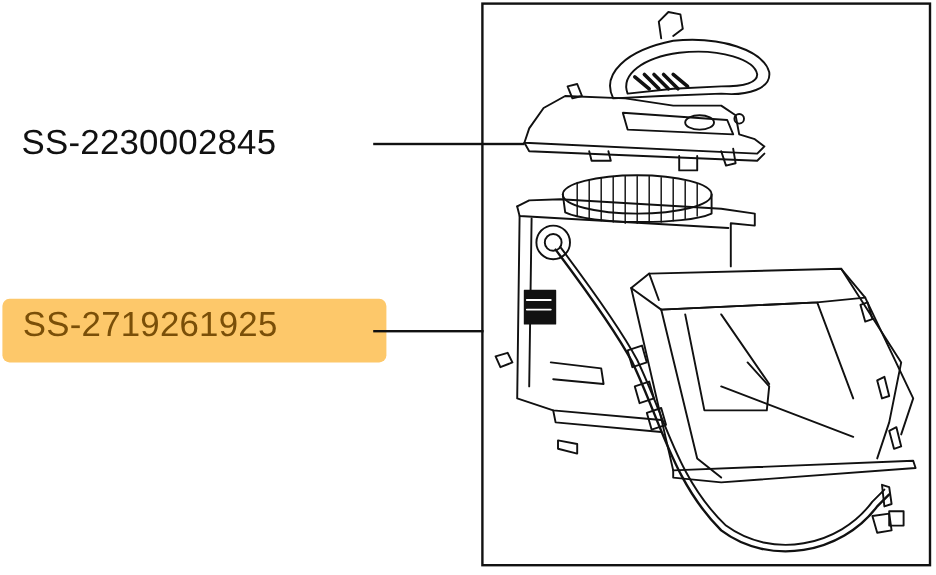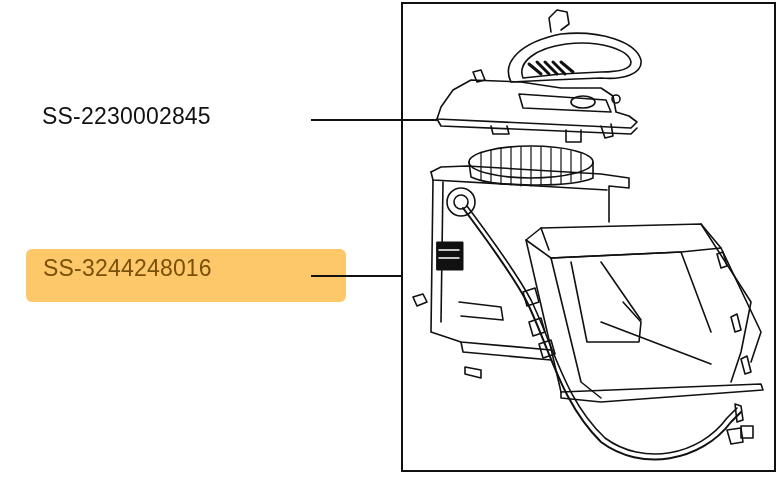--- a/index.html
+++ b/index.html
@@ -1,20 +1,20 @@
 <!DOCTYPE html>
 <html><head>
 <meta charset="utf-8">
 <style>
   html, body { margin: 0; padding: 0; background: #ffffff; }
   body { width: 780px; height: 479px; position: relative; overflow: hidden;
          font-family: "Liberation Sans", sans-serif; }
   .callout-label {
-    position: absolute; font-size: 23px; letter-spacing: 0.2px;
-    line-height: 1; color: #111111; white-space: nowrap; margin-left: 24px;
+    position: absolute; font-size: 29px; letter-spacing: 0.2px;
+    line-height: 1; color: #111111; white-space: nowrap;
   }
   .label-1 { left: 18px; top: 105px; }
   .label-2 {
     left: 2px; top: 249px; width: 320px; height: 53px;
     background: #fdc86a; border-radius: 6px; color: #7a4f08;
     box-sizing: border-box; padding: 8px 0 0 17px;
   }
   .leader { position: absolute; background: #111111; height: 2px; }
   .leader-1 { left: 311px; top: 119px; width: 126px; }
   .leader-2 { left: 311px; top: 275px; width: 92px; }
@@ -25,21 +25,21 @@
   svg.drawing { position: absolute; left: 401px; top: 2px; }
 </style>
 </head>
 <body>
 
 <div>
 
   <div class="callout-label label-1">SS-2230002845</div>
   <div class="leader leader-1"></div>
 
-  <div class="callout-label label-2">SS-3244248016</div>
+  <div class="callout-label label-2">SS-2719261925</div>
   <div class="leader leader-2"></div>
 
   <div class="frame"></div>
 
   <svg class="drawing" width="375" height="470" viewBox="0 0 375 470" fill="none" stroke="#111" stroke-width="1.6" stroke-linejoin="round" stroke-linecap="round">
 
     <g>
       <path d="M36 117 L230 126 L236 120 L228 114 L215 110 L212 94 L200 86 L160 86 L120 80 L70 78 L52 88 L40 105 Z"></path>
       <path d="M36 117 L40 124 L230 132 L236 126"></path>
       <path d="M118 92 L205 98 L210 110 L122 106 Z"></path>

